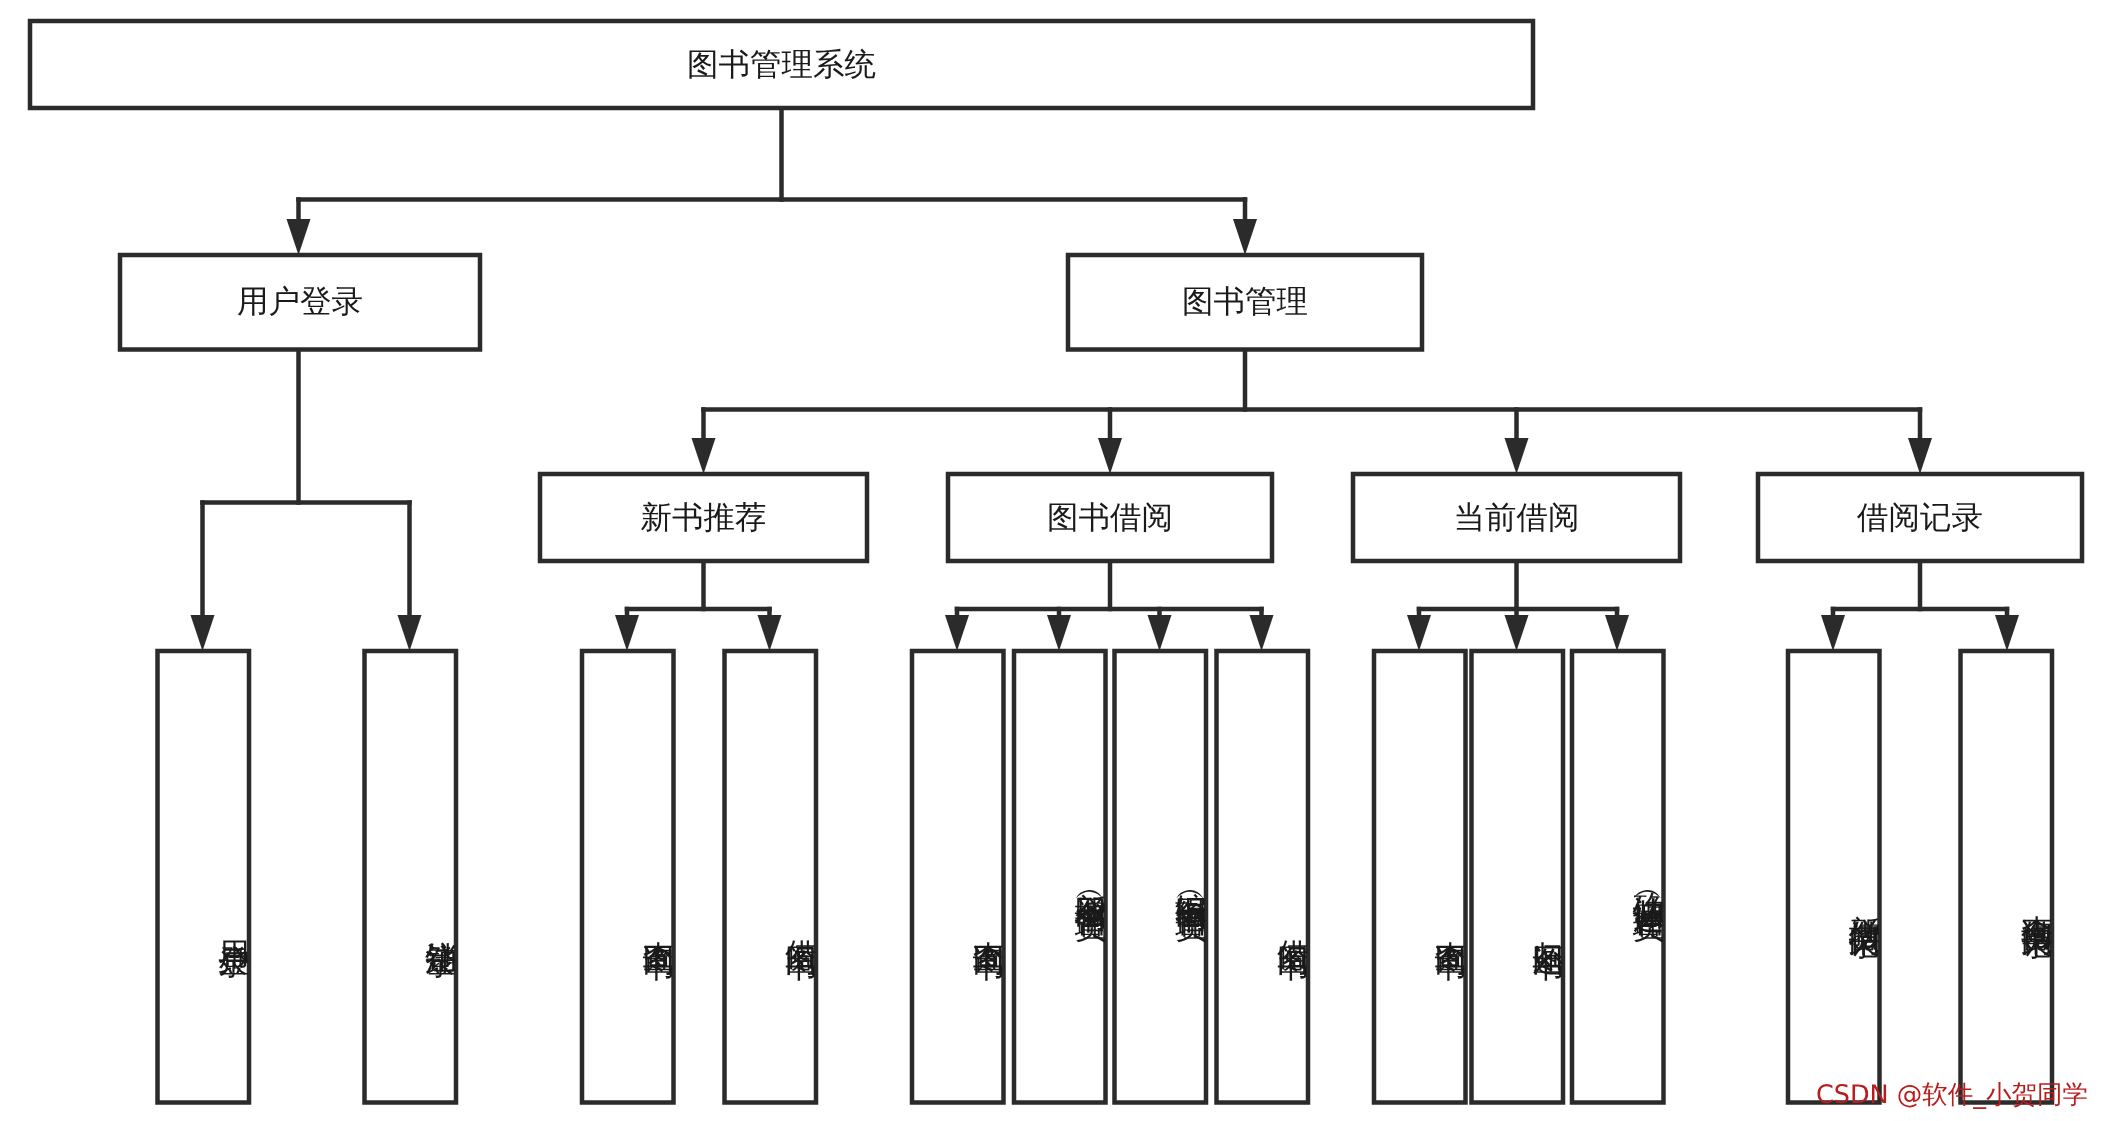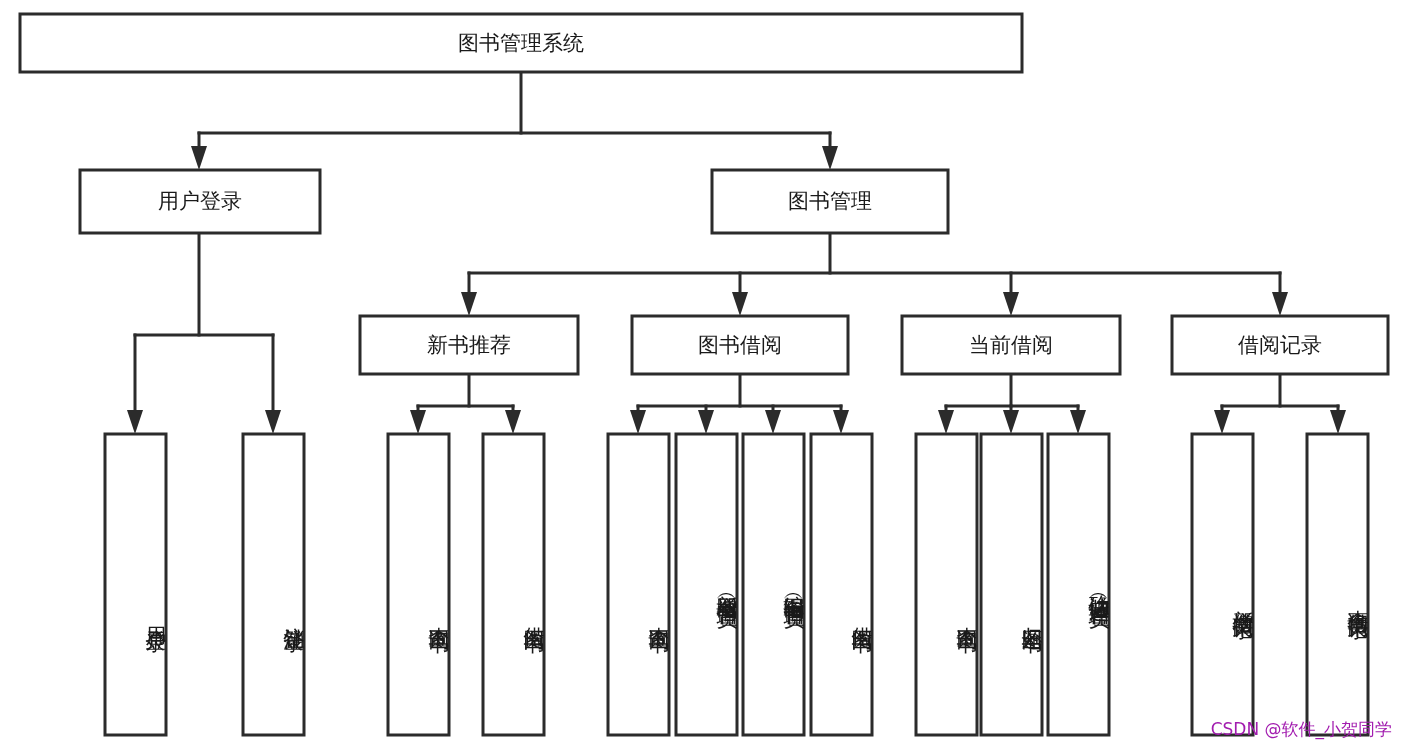--- a/index.html
+++ b/index.html
@@ -63,21 +63,21 @@
     justify-content: center;
     pointer-events: none;
     user-select: none;
   }
   .watermark {
     position: absolute;
     right: 10px;
     bottom: 6px;
     font-family: "DejaVu Sans", "Liberation Sans", sans-serif;
     font-size: 17px;
-    color: #a21caf;
+    color: #b91c1c;
     white-space: nowrap;
     user-select: none;
   }
 </style>
 </head>
 <body>
 
 <div id="diagram-root">
 
   <svg id="flow-svg" viewBox="0 0 1405 747">

